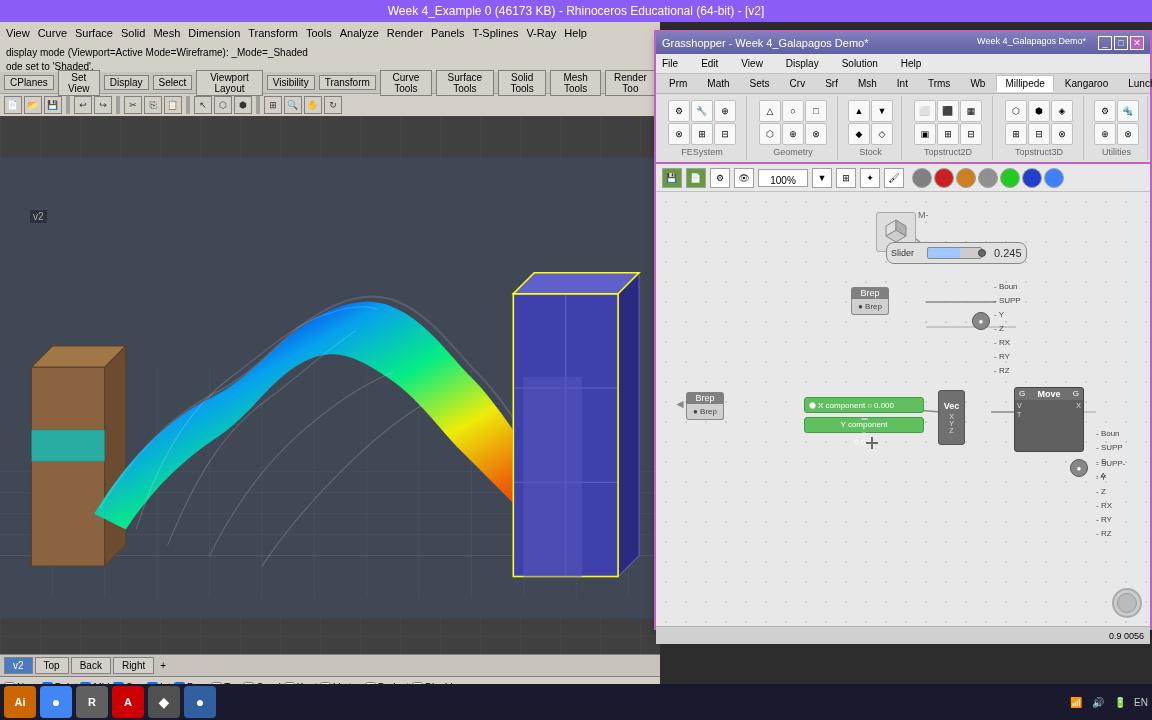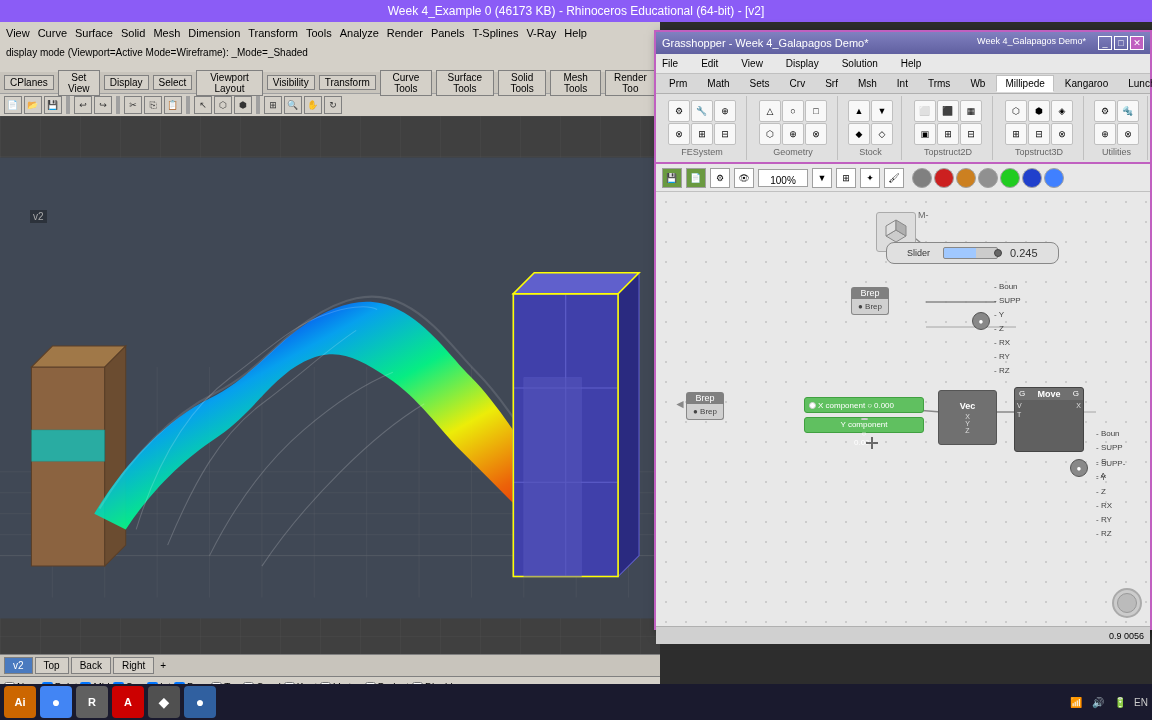--- a/index.html
+++ b/index.html
@@ -102,20 +102,21 @@
     <span>Analyze</span>
     <span>Render</span>
     <span>Panels</span>
     <span>T-Splines</span>
     <span>V-Ray</span>
     <span>Help</span>
   </div>
 
   <div id="status-text">
     <div>display mode (Viewport=Active Mode=Wireframe): _Mode=_Shaded</div>
+    <div>ode set to 'Shaded'.</div>
   </div>
 
   <div id="cplanes-row">
     <button class="cplanes-btn">CPlanes</button>
     <button class="cplanes-btn">Set View</button>
     <button class="cplanes-btn">Display</button>
     <button class="cplanes-btn">Select</button>
     <button class="cplanes-btn">Viewport Layout</button>
     <button class="cplanes-btn">Visibility</button>
     <button class="cplanes-btn">Transform</button>
@@ -444,21 +445,21 @@
     <div style="position:absolute;top:20px;left:220px;width:40px;height:40px;background:#ddd;border:1px solid #aaa;border-radius:3px;display:flex;align-items:center;justify-content:center;font-size:22px;">
       <svg width="36" height="36" viewBox="0 0 36 36">
         <polygon points="8,22 18,16 28,22 18,28" fill="#ccc" stroke="#888"></polygon>
         <polygon points="8,22 18,16 18,6 8,12" fill="#e0e0e0" stroke="#888"></polygon>
         <polygon points="18,16 28,22 28,12 18,6" fill="#b0b0b0" stroke="#888"></polygon>
       </svg>
     </div>
 
     <div style="position:absolute;top:18px;left:262px;font-size:9px;color:#666;">M-</div>
 
-    <div style="position:absolute;top:50px;left:230px;background:#e0e0e0;border:1px solid #888;border-radius:8px;display:flex;align-items:center;height:22px;padding:0 20px;gap:4px;min-width:130px;">
+    <div style="position:absolute;top:50px;left:230px;background:#e0e0e0;border:1px solid #888;border-radius:8px;display:flex;align-items:center;height:22px;padding:0 4px;gap:4px;min-width:130px;">
       <span style="font-size:9px;color:#333;min-width:32px;">Slider</span>
       <div style="width:55px;height:12px;background:linear-gradient(90deg,#a0c8ff 0%,#a0c8ff 60%,#ccc 60%);border:1px solid #888;border-radius:2px;"></div>
       <div style="width:8px;height:8px;border-radius:50%;background:#666;border:1px solid #444;margin-left:-8px;"></div>
       <span style="font-size:11px;color:#333;margin-left:4px;">0.245</span>
     </div>
 
     <div style="position:absolute;top:95px;left:195px;">
       <div style="background:#808080;color:#fff;padding:1px 8px;border-radius:3px 3px 0 0;font-size:9px;text-align:center;">Brep</div>
       <div style="background:#d0d0d0;border:1px solid #888;border-top:none;border-radius:0 0 3px 3px;padding:3px 6px;">
         <div style="font-size:8px;color:#444;">● Brep</div>
@@ -497,21 +498,21 @@
       <span style="font-size:8px;color:#fff;">Y component</span>
       <span style="font-size:8px;color:#fff;"> ○ </span>
       <span style="font-size:8px;color:#fff;">0.000</span>
     </div>
 
     <div style="position:absolute;top:245px;left:210px;width:12px;height:12px;pointer-events:none;opacity:0.7;">
       <div style="width:2px;height:12px;background:#333;position:absolute;left:5px;top:0;"></div>
       <div style="width:12px;height:2px;background:#333;position:absolute;left:0;top:5px;"></div>
     </div>
 
-    <div style="position:absolute;top:198px;left:282px;width:59px;height:55px;background:#707070;border:1px solid #555;border-radius:3px;display:flex;flex-direction:column;align-items:center;justify-content:center;font-size:9px;color:#fff;">
+    <div style="position:absolute;top:198px;left:282px;width:27px;height:55px;background:#707070;border:1px solid #555;border-radius:3px;display:flex;flex-direction:column;align-items:center;justify-content:center;font-size:9px;color:#fff;">
       <div style="font-size:9px;font-weight:bold;margin-bottom:2px;">Vec</div>
       <div style="font-size:7px;color:#ddd;">
         <div>X</div>
         <div>Y</div>
         <div>Z</div>
       </div>
     </div>
 
     <div style="position:absolute;top:195px;left:358px;width:70px;height:65px;background:#606060;border:1px solid #444;border-radius:3px;display:flex;flex-direction:column;align-items:stretch;">
       <div style="background:#707070;color:#fff;padding:1px 4px;font-size:8px;text-align:center;border-radius:3px 3px 0 0;display:flex;justify-content:space-between;">

